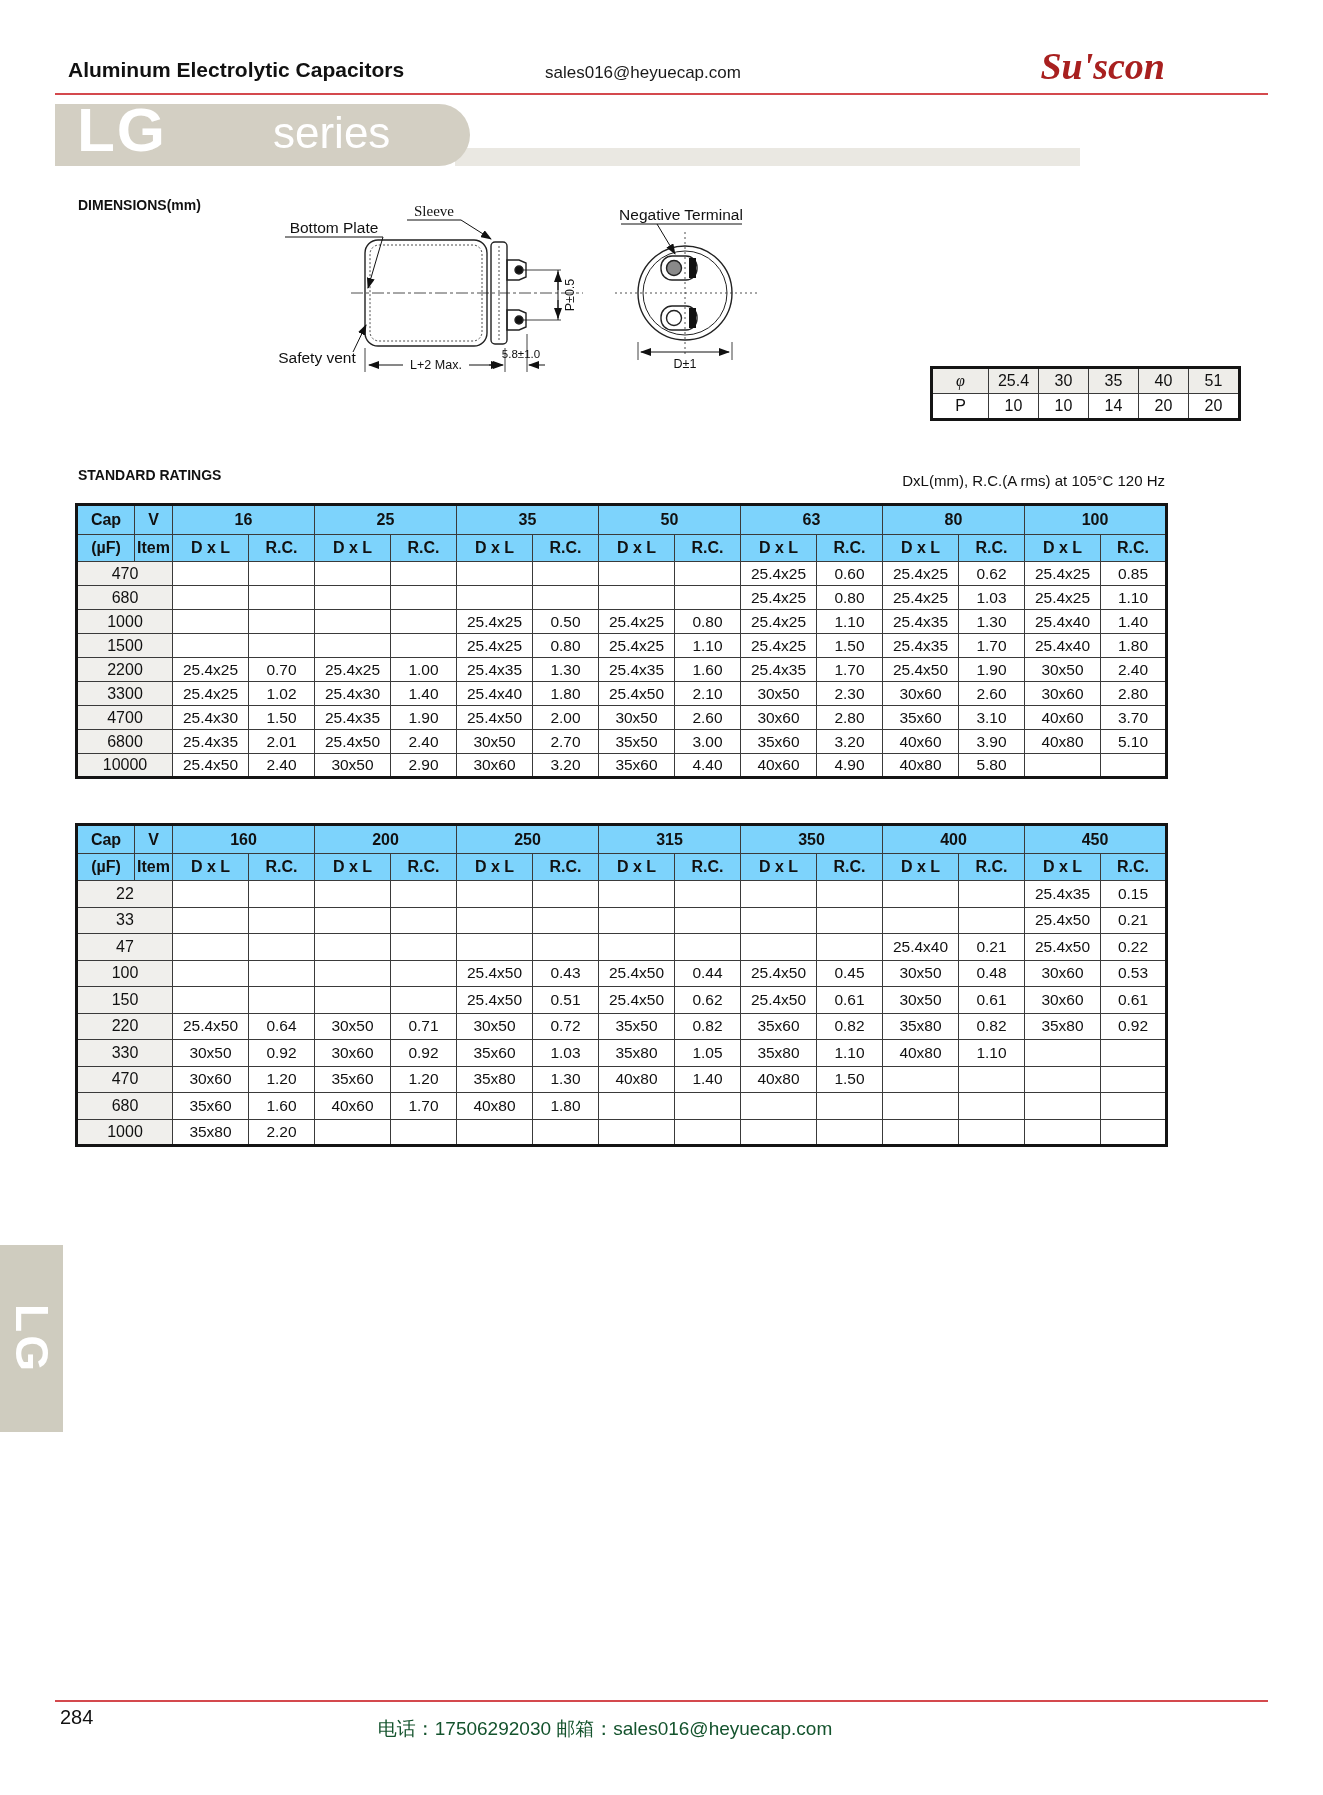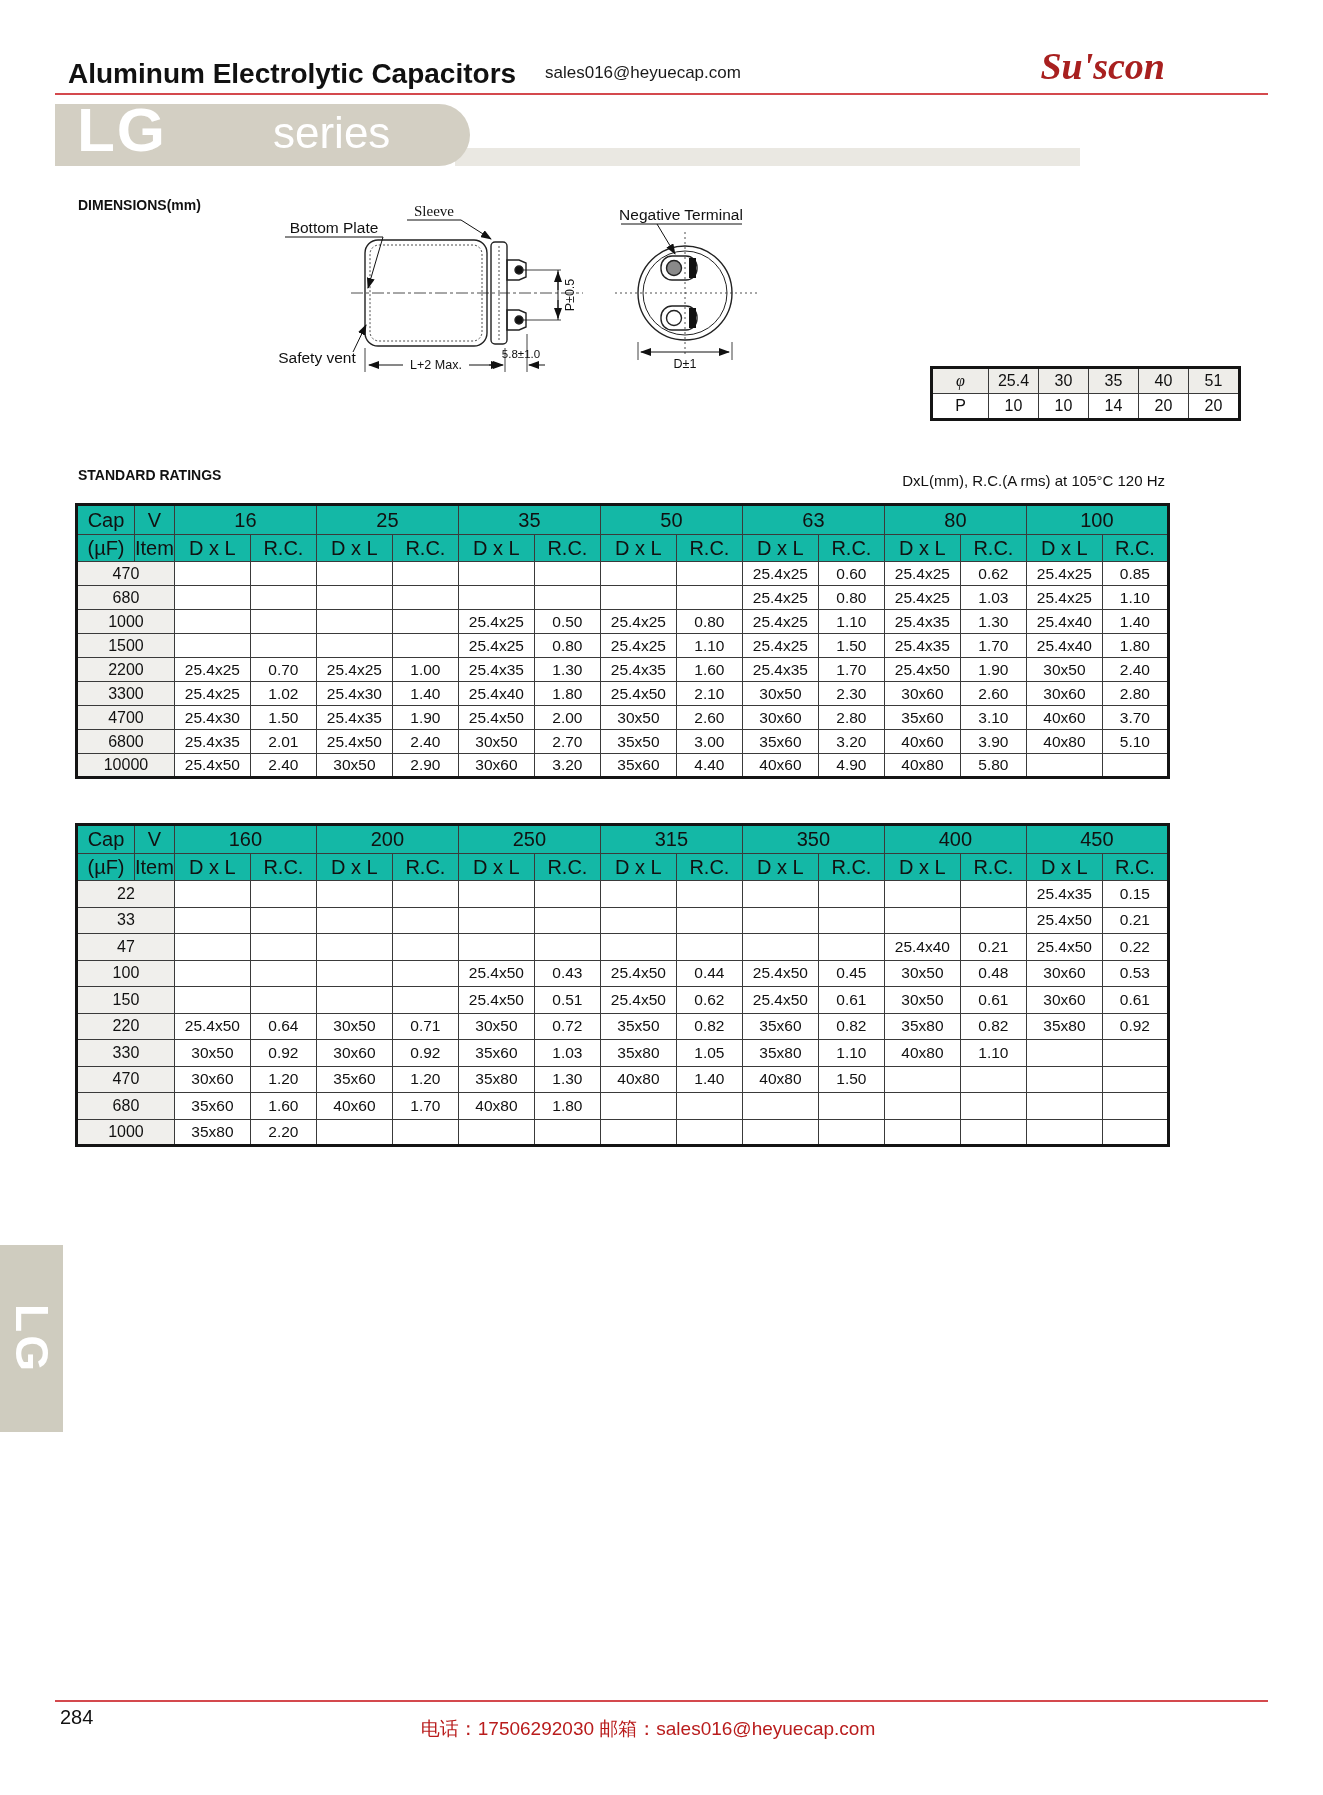--- a/index.html
+++ b/index.html
@@ -1,20 +1,20 @@
 <!DOCTYPE html>
 <html><head>
 <meta charset="utf-8">
 <style>
   html,body{margin:0;padding:0;background:#fff;}
   .page{position:relative;width:1323px;height:1795px;background:#ffffff;
         font-family:"Liberation Sans",sans-serif;color:#111;overflow:hidden;}
 
   
-  .hdr-title{position:absolute;left:68px;top:58px;font-size:28px;font-weight:bold;color:#111;}
+  .hdr-title{position:absolute;left:68px;top:58px;font-size:21px;font-weight:bold;color:#111;}
   .hdr-email{position:absolute;left:545px;top:63px;font-size:17px;color:#1a1a1a;}
   .brand{position:absolute;right:158px;top:44px;font-family:"Liberation Serif",serif;
          font-style:italic;font-weight:bold;font-size:38px;color:#a8201f;}
   .rule{position:absolute;left:55px;width:1213px;height:2px;background:#d4494d;}
   .rule.top{top:93px;}
   .rule.bottom{top:1700px;}
 
   
   .strip{position:absolute;left:455px;top:148px;width:625px;height:18px;background:#eae8e2;}
   .banner{position:absolute;left:55px;top:104px;width:415px;height:62px;background:#d3cfc3;
@@ -30,40 +30,40 @@
          border:3px solid #141414;}
   .phi-t td{border:1px solid #3a3a3a;width:49px;height:24px;text-align:center;font-size:16px;padding:0;}
   .phi-t td.kvl{width:55px;}
   .phi-t tr:first-child td{background:#eeede9;}
   .phi-t tr:first-child td.kvl{font-style:italic;font-family:"Liberation Serif",serif;}
 
   
   .ratings{position:absolute;left:75px;border-collapse:collapse;table-layout:fixed;border:3px solid #141414;}
   .ratings th,.ratings td{border:1px solid #3a3a3a;text-align:center;white-space:nowrap;overflow:hidden;
                           font-size:15.5px;padding:0;color:#111;}
-  .ratings th{background:#14b8a6;font-weight:400;font-size:20px;}
+  .ratings th{background:#7dd3fc;font-weight:700;font-size:16px;}
   .ratings td.capv{background:#f0efec;font-size:16px;}
   .t1{top:503px;}
   .t2{top:823px;}
   .t1 tr{height:24px;} .t1 tr.h1{height:30px;} .t1 tr.h2{height:27px;}
   .t2 tr{height:26.5px;} .t2 tr.h1{height:29px;} .t2 tr.h2{height:27px;}
 
   
   .drawing{position:absolute;left:265px;top:202px;}
   .drawing text{fill:#111;font-family:"Liberation Sans",sans-serif;}
   .drawing text.serif{font-family:"Liberation Serif",serif;}
 
   
   .side-tab{position:absolute;left:0;top:1245px;width:63px;height:187px;background:#cfccbf;}
   .side-tab span{position:absolute;left:50%;top:50%;transform:translate(-50%,-50%) rotate(90deg);
                  font-size:46px;font-weight:bold;color:#fff;letter-spacing:3px;}
 
   
   .page-num{position:absolute;left:60px;top:1706px;font-size:20px;color:#111;}
-  .contact{position:absolute;left:0;top:1716px;width:1210px;text-align:center;font-size:19px;color:#b91c1c;margin-left:43px;}
+  .contact{position:absolute;left:0;top:1716px;width:1210px;text-align:center;font-size:19px;color:#14532d;}
 </style>
 </head>
 <body>
 
 <div class="page">
 
   <div class="hdr-title">Aluminum Electrolytic Capacitors</div>
   <div class="hdr-email">sales016@heyuecap.com</div>
   <div class="brand">Su'scon</div>
   <div class="rule top"></div>

